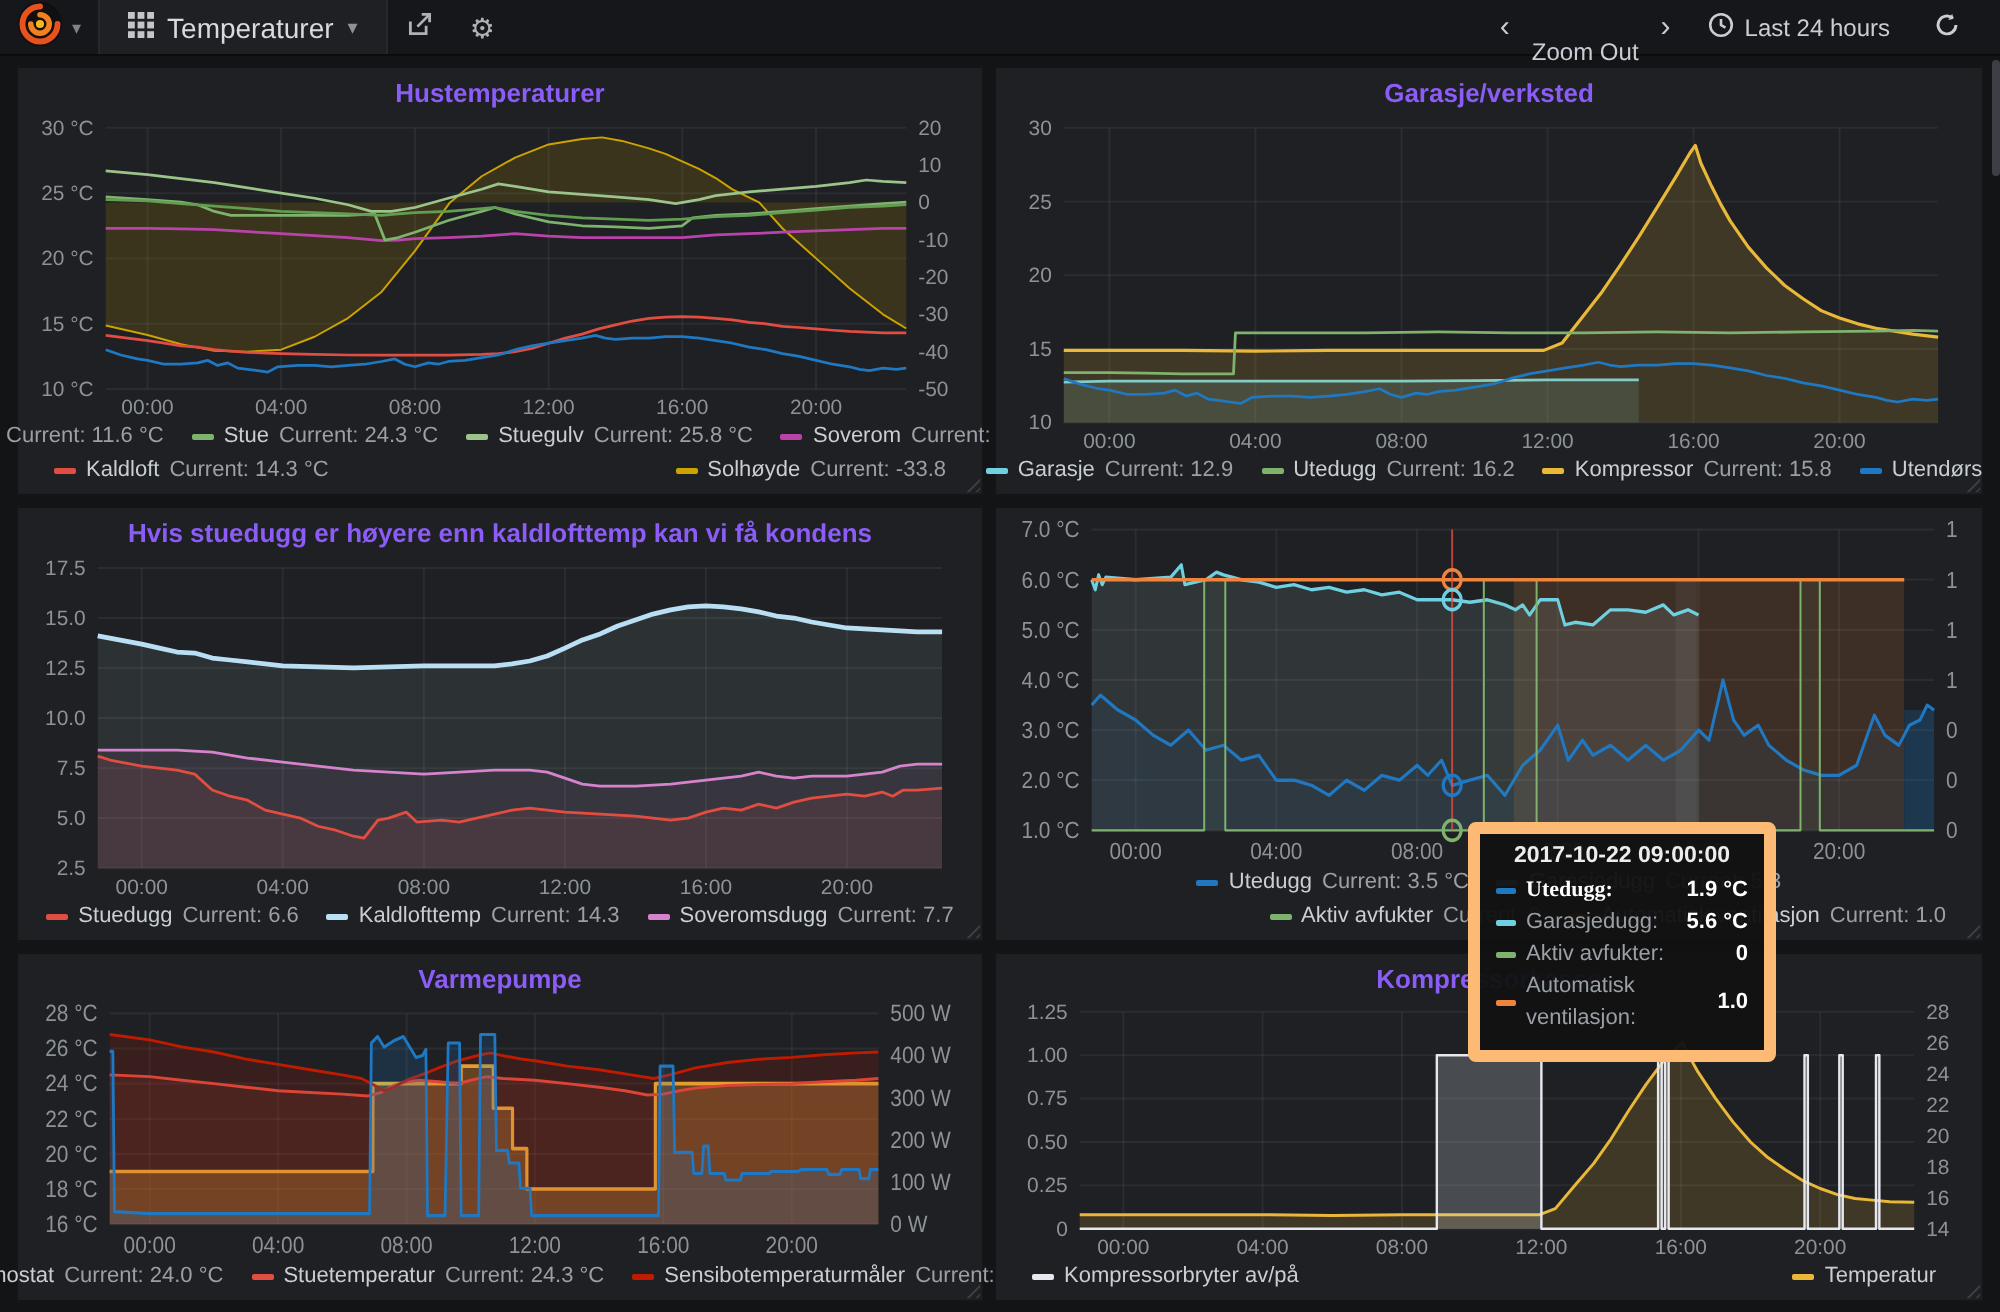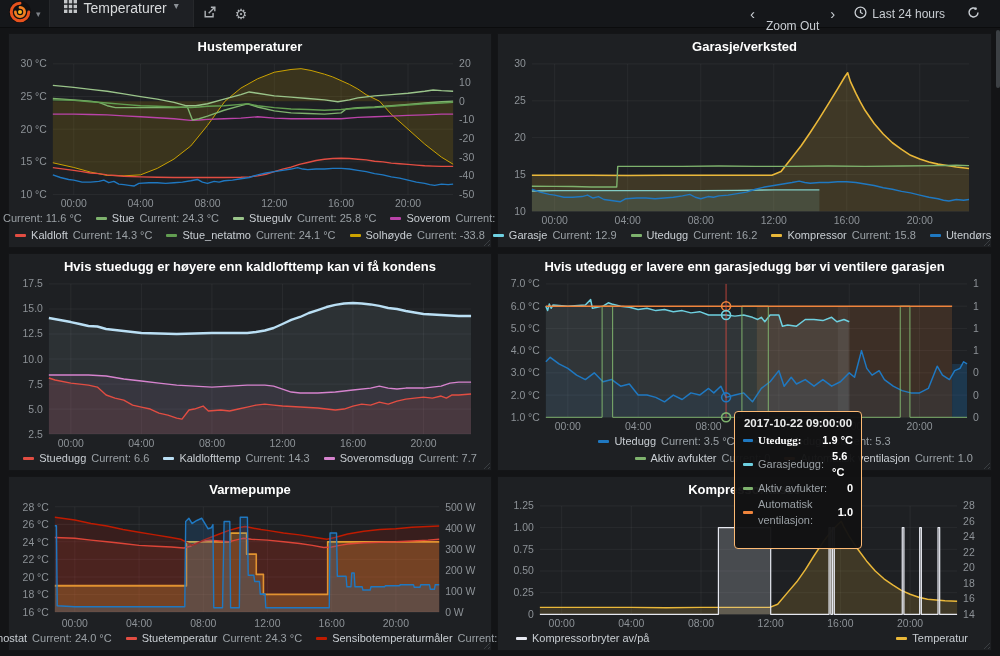--- a/index.html
+++ b/index.html
@@ -4,61 +4,61 @@
 <style>
   * { box-sizing: border-box; margin: 0; padding: 0; }
   html,body { width:1000px; height:656px; background:#131416; overflow:hidden;
     font-family:"Liberation Sans", sans-serif; color:#c9ced3; }
   
   .navbar { height:28px; display:flex; align-items:center; background:#15171a;
     border-bottom:1px solid #0b0c0d; font-size:12.5px; }
   .nav-left { display:flex; align-items:center; height:100%; }
   .logo-wrap { display:flex; align-items:center; padding:0 8px; height:100%; cursor:pointer; }
   .logo-caret { color:#7d8287; font-size:9px; margin-left:4px; }
-  .dash-picker { display:flex; align-items:flex-start; gap:7px; height:100%; padding:0 14px;
+  .dash-picker { display:flex; align-items:center; gap:7px; height:100%; padding:0 14px;
     background:#1e2024; border-left:1px solid #26282b; border-right:1px solid #26282b;
     color:#d8dadc; font-size:14px; }
   .dash-picker .caret { color:#8d9297; font-size:10px; }
   .nav-btn { display:flex; align-items:center; justify-content:center; padding:0 9px;
     height:100%; color:#aeb2b6; }
   .nav-right { margin-left:auto; display:flex; align-items:center; height:100%;
     color:#c9ced3; font-size:12px; padding-right:10px; }
   .nav-right .chev { font-size:15px; color:#c9ced3; padding:0 7px; }
   .nav-right .txt-btn { padding:0 4px; font-size:12px; color:#c9ced3;margin-top:25px; }
   .nav-right .range-btn { display:flex; align-items:center; gap:5px; padding:0 12px; }
   .nav-right .refresh-btn { padding:0 10px; }
   .gear-glyph { font-size:14px; color:#aeb2b6; }
   .scrollbar-thumb { position:fixed; right:0; top:30px; width:4px; height:58px;
     background:#3c4044; border-radius:2px; }
   
   .dash { display:grid; grid-template-columns:484px 495px; grid-template-rows:215px 218px 175px;
     gap:5px; padding:5px 8px 0 8px; }
   .panel { background:#1e2023; border:1px solid #141517; position:relative;
     display:flex; flex-direction:column; padding:3px 8px; }
-  .panel-title { text-align:center; font-size:13px; font-weight:bold; color:#ffffff;
+  .panel-title { text-align:center; font-size:13px; font-weight:bold; color:#8b5cf6;
     padding:2px 0 3px 0; cursor:pointer; white-space:nowrap; overflow:hidden; }
   .chart-wrap { flex:1 1 auto; min-height:0; }
   .chart-wrap svg { width:100%; height:100%; display:block; }
   svg text.tick { font-family:"Liberation Sans",sans-serif; font-size:10.5px; fill:#8d9297; }
   svg line.grid { stroke:rgba(255,255,255,0.055); stroke-width:1; }
   
   .legend { font-size:11px; line-height:17px; }
   .legend-row { display:flex; flex-wrap:nowrap; padding:0 10px; column-gap:14px; }
   .legend-row.left { justify-content:center; }
   .legend-row.right { justify-content:flex-end; }
   .legend-row.between { justify-content:space-between; }
   .li { display:inline-flex; align-items:center; white-space:nowrap; cursor:pointer; }
   .li.push-right { margin-left:auto; }
   .li i { display:inline-block; width:11px; height:3px; border-radius:1px; margin-right:5px; }
   .lname { color:#c9ced3; margin-right:5px; }
   .lcur { color:#9aa0a5; }
   
-  .graph-tooltip { position:absolute; left:236px; top:157px; width:128px; z-index:6;
-    background:rgba(18,18,19,0.96); border:1px solid #fdba74; border-radius:4px;
-    padding:5px 8px 20px 8px; font-size:11px; pointer-events:none; }
+  .graph-tooltip { position:absolute; left:236px; top:157px; width:154px; z-index:6;
+    background:rgba(18,18,19,0.96); border:6px solid #fdba74; border-radius:4px;
+    padding:5px 8px 8px 8px; font-size:11px; pointer-events:none; }
   .tt-time { text-align:center; font-weight:bold; color:#eceded; font-size:11.5px; margin-bottom:3px; }
   .tt-row { display:flex; align-items:center; line-height:16px; color:#9aa0a5; }
   .tt-row i { display:inline-block; width:10px; height:3px; border-radius:1px; margin-right:5px; flex:none; }
   .tt-row .tt-val { margin-left:auto; font-weight:bold; color:#fff; padding-left:8px; }
   .tt-row.hl .tt-label { color:#fff; font-weight:bold;font-family:Liberation Serif, serif; }
   
   .resize-handle { position:absolute; right:1px; bottom:1px; width:9px; height:9px;
     background:repeating-linear-gradient(135deg, transparent 0 2px, #3a3e42 2px 3px);
     clip-path:polygon(100% 0, 100% 100%, 0 100%); cursor:nwse-resize; }
 </style>
@@ -203,25 +203,20 @@
             <span class="lname">Soverom</span>
             <span class="lcur">Current: 22.3 °C</span>
           </span>
         </div>
         <div class="legend-row left">
           <span class="li">
             <i style="background:#E24D42"></i>
             <span class="lname">Kaldloft</span>
             <span class="lcur">Current: 14.3 °C</span>
           </span>
-          <span class="li">
-            <i style="background:#629E51"></i>
-            <span class="lname">Stue_netatmo</span>
-            <span class="lcur">Current: 24.1 °C</span>
-          </span>
           <span class="li push-right">
             <i style="background:#CCA300"></i>
             <span class="lname">Solhøyde</span>
             <span class="lcur">Current: -33.8</span>
           </span>
         </div>
       </div>
     <div class="resize-handle"></div>
   </div>
 
@@ -339,21 +334,20 @@
             <i style="background:#D683CE"></i>
             <span class="lname">Soveromsdugg</span>
             <span class="lcur">Current: 7.7</span>
           </span>
         </div>
       </div>
     <div class="resize-handle"></div>
   </div>
 
   <div class="panel">
-    <div class="panel-title">Hvis utedugg er lavere enn garasjedugg bør vi ventilere garasjen</div>
     <div class="chart-wrap">
       <svg preserveAspectRatio="none" viewBox="0 0 479 158">
           <line class="grid" x1="40" x2="463" y1="142.0" y2="142.0"></line>
           <text class="tick" x="34" y="145.5" text-anchor="end">1.0 °C</text>
           <line class="grid" x1="40" x2="463" y1="119.5" y2="119.5"></line>
           <text class="tick" x="34" y="123" text-anchor="end">2.0 °C</text>
           <line class="grid" x1="40" x2="463" y1="97.0" y2="97.0"></line>
           <text class="tick" x="34" y="100.5" text-anchor="end">3.0 °C</text>
           <line class="grid" x1="40" x2="463" y1="74.5" y2="74.5"></line>
           <text class="tick" x="34" y="78" text-anchor="end">4.0 °C</text>

